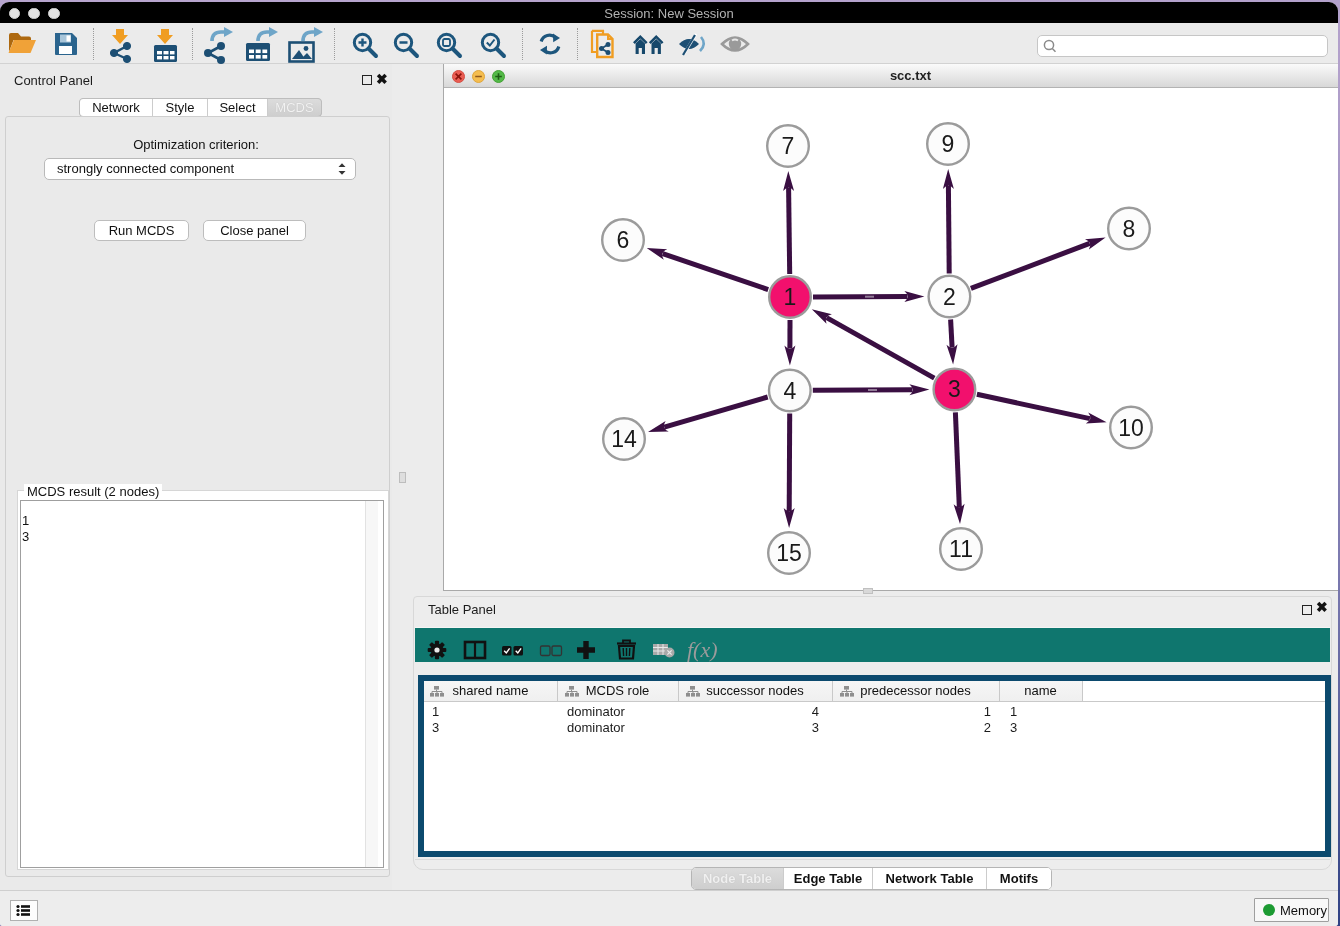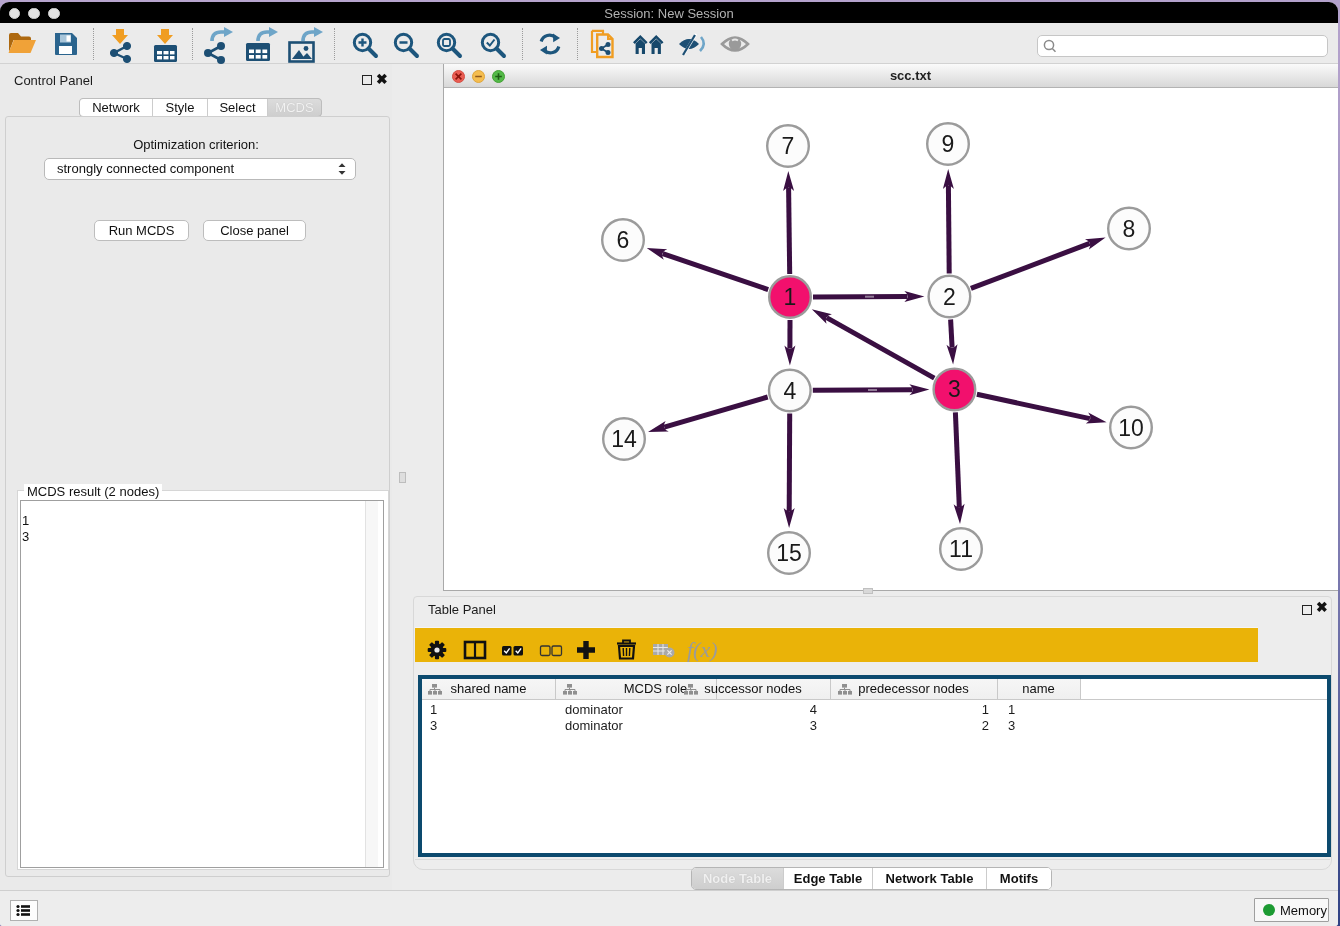--- a/index.html
+++ b/index.html
@@ -56,24 +56,24 @@
       box-sizing:border-box;}
   #nettitle .t{position:absolute;width:100%;text-align:center;top:4px;font-size:13px;
       font-weight:bold;color:#222;}
   .mac{position:absolute;top:5.5px;width:13px;height:13px;border-radius:50%;box-sizing:border-box;}
   #netcanvas{position:absolute;left:0;top:24px;width:933px;height:502px;background:#fff;
       border-bottom:1px solid #a9a9a9;}
   
   #tpanel{position:absolute;left:413px;top:594px;width:919px;height:274px;background:#ededed;
       border:1px solid #d8d8d8;border-radius:4px 4px 10px 10px;box-sizing:border-box;}
   #tp-title{position:absolute;left:14px;top:5px;font-size:13px;color:#1c1c1c;}
-  #ttoolbar{position:absolute;left:1px;top:30px;width:843px;height:34px;background:#eab308;
+  #ttoolbar{position:absolute;left:1px;top:30px;width:915px;height:34px;background:#0f766e;
       border-top:1px solid #f5f5f5;}
   #ttable{position:absolute;left:4px;top:78px;width:913px;height:182px;background:#fff;
-      border:4px solid #0c4a6e;box-sizing:border-box;}
+      border:6px solid #0c4a6e;box-sizing:border-box;}
   #thead{position:absolute;left:0;top:0;width:658px;height:21px;
       background:linear-gradient(#f6f6f6,#efefef);
       box-sizing:border-box;}
   #theadline{position:absolute;left:0;top:20px;width:100%;height:1px;background:#c9c9c9;}
   .hcell{position:absolute;top:0;height:20px;border-right:1px solid #c9c9c9;
       font-size:13px;color:#111;text-align:center;line-height:20px;}
   .trow{position:absolute;font-size:13px;color:#1c1c1c;height:16px;line-height:16px;}
   
   #btabs{position:absolute;left:277px;top:270px;display:flex;height:21px;
       border:1px solid #b5b5b5;border-radius:5px;overflow:hidden;background:#fff;}
@@ -416,21 +416,21 @@
           <circle cx="16.5" cy="8.5" r="5" fill="#a9a9a9"></circle>
           <path d="M14.4,6.4 L18.6,10.6 M18.6,6.4 L14.4,10.6" stroke="#e9e9e9" stroke-width="1.3"></path>
         </g>
 
         <text x="272" y="29" font-family="'Liberation Serif',serif" font-style="italic" font-size="22" fill="#9b9b9b">f(x)</text>
       </svg>
     </div>
     <div id="ttable">
       <div id="thead">
         <div class="hcell" style="left:0;width:133px;">shared name</div>
-        <div class="hcell" style="left:133px;width:121px;margin-left:40px;">MCDS role</div>
+        <div class="hcell" style="left:133px;width:121px;">MCDS role</div>
         <div class="hcell" style="left:254px;width:154px;">successor nodes</div>
         <div class="hcell" style="left:408px;width:167px;">predecessor nodes</div>
         <div class="hcell" style="left:575px;width:83px;text-align:center;">name</div>
         <svg width="913" height="21" viewBox="0 0 913 21" style="position:absolute;left:0;top:0;">
           <g fill="#8f8f8f">
             <g transform="translate(6,5)">
               <rect x="4" y="0" width="5" height="3.6"></rect>
                 <rect x="0" y="7" width="4" height="3.6"></rect>
                 <rect x="5" y="7" width="4" height="3.6"></rect>
                 <rect x="10" y="7" width="4" height="3.6"></rect>

